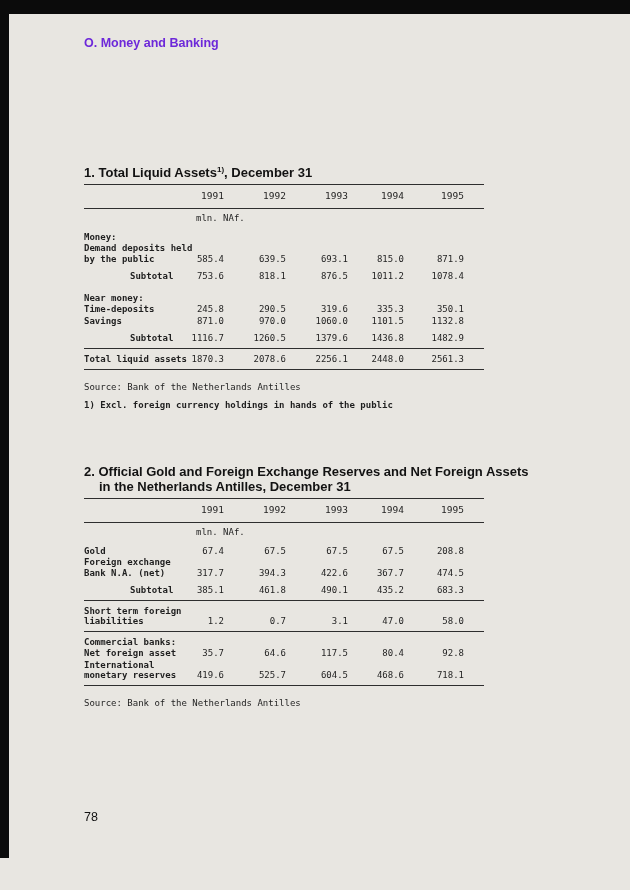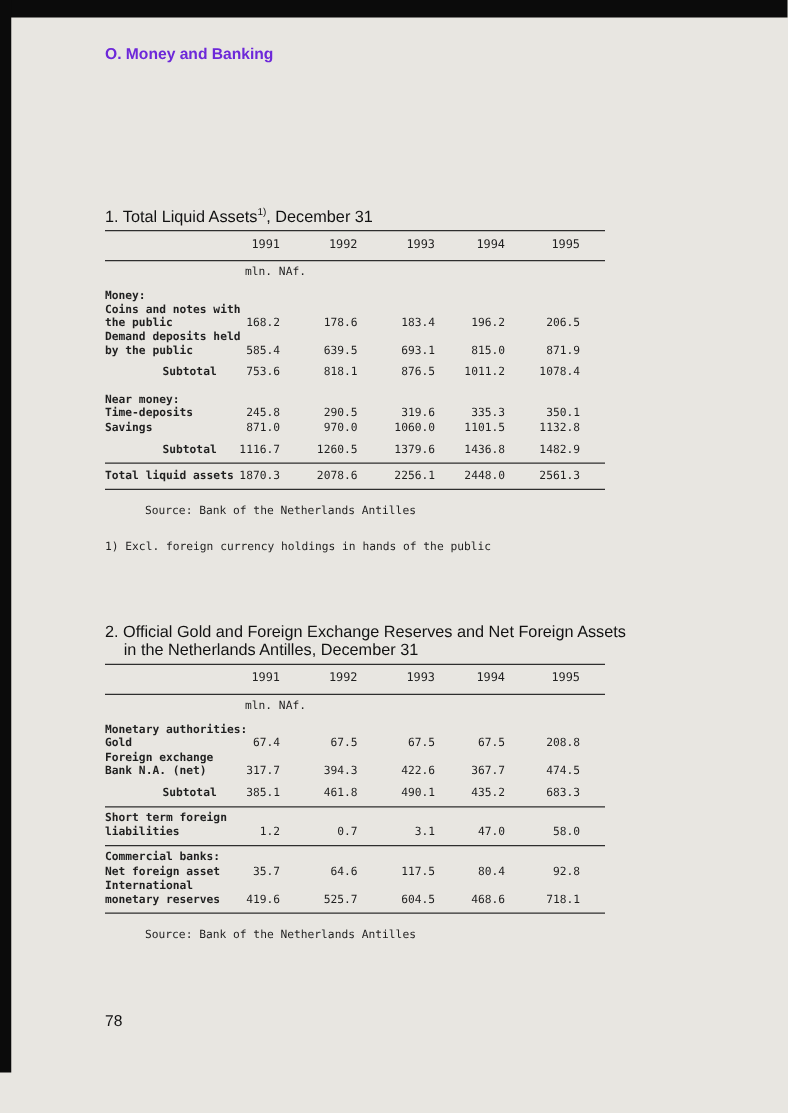--- a/index.html
+++ b/index.html
@@ -16,21 +16,21 @@
 
   .content { position:absolute; left:84px; top:36px; width:480px; }
 
   .doc-header {
     font-family:"Liberation Sans", sans-serif;
     font-weight:bold; font-size:12.5px; color:#6d28d9;
   }
 
   .tbl-title {
     font-family:"Liberation Sans", sans-serif;
-    font-weight:normal; font-size:13px; color:#121212; line-height:15px;
+    font-weight:bold; font-size:13px; color:#121212; line-height:15px;
   }
   .tbl-title sup { font-size:8px; vertical-align:super; }
   .t-line2 { padding-left:15px; }
 
   .table { width:400px; }
   .rule { height:1px; background:#2e2e2e; width:400px; margin:4px 0; }
 
   .grid-row {
     display:grid;
     grid-template-columns:90px 50px 62px 62px 56px 60px;
@@ -44,23 +44,23 @@
   .head { padding:2px 0; font-size:9.5px; }
   .unit-row { margin:3px 0 8px 0; }
   .unit { grid-column:2 / 7; text-align:left; position:relative; left:22px; }
 
   .trow { padding:0.5px 0; }
   .trow.section { margin-top:4px; }
   .trow.indent .label { padding-left:46px; }
   .space { height:6px; }
 
   .source {
-    font-size:9px; line-height:11px; margin-top:12px; white-space:pre;margin-left:32px;
-  }
-  .footnote { font-size:9px; line-height:11px; margin-top:18px; white-space:pre; }
+    font-size:9px; line-height:11px; margin-top:12px; white-space:pre;
+  }
+  .footnote { font-size:9px; line-height:11px; margin-top:7px; white-space:pre;font-weight:bold; }
 
   .sec-1 { margin-top:112px; }
   .sec-2 { margin-top:50px; }
 
   .page-number {
     position:absolute; left:84px; top:810px;
     font-family:"Liberation Sans", sans-serif;
     font-size:12.5px; color:#121212;
   }
 </style>
@@ -96,31 +96,20 @@
           <div class="unit">mln. NAf.</div>
         </div>
       <div class="tbody">
           <div class="grid-row trow section">
             <div class="label">
               <div>Money:</div>
             </div>
           </div>
           <div class="grid-row trow">
             <div class="label">
-              <div>Coins and notes with</div>
-              <div>the public</div>
-            </div>
-            <div class="cell">168.2</div>
-            <div class="cell">178.6</div>
-            <div class="cell">183.4</div>
-            <div class="cell">196.2</div>
-            <div class="cell">206.5</div>
-          </div>
-          <div class="grid-row trow">
-            <div class="label">
               <div>Demand deposits held</div>
               <div>by the public</div>
             </div>
             <div class="cell">585.4</div>
             <div class="cell">639.5</div>
             <div class="cell">693.1</div>
             <div class="cell">815.0</div>
             <div class="cell">871.9</div>
           </div>
           <div class="space"></div>
@@ -205,25 +194,20 @@
           <div class="cell">1993</div>
           <div class="cell">1994</div>
           <div class="cell">1995</div>
         </div>
       <div class="rule"></div>
       <div class="grid-row unit-row">
           <div class="label"></div>
           <div class="unit">mln. NAf.</div>
         </div>
       <div class="tbody">
-          <div class="grid-row trow section">
-            <div class="label">
-              <div>Monetary authorities:</div>
-            </div>
-          </div>
           <div class="grid-row trow">
             <div class="label">
               <div>Gold</div>
             </div>
             <div class="cell">67.4</div>
             <div class="cell">67.5</div>
             <div class="cell">67.5</div>
             <div class="cell">67.5</div>
             <div class="cell">208.8</div>
           </div>

